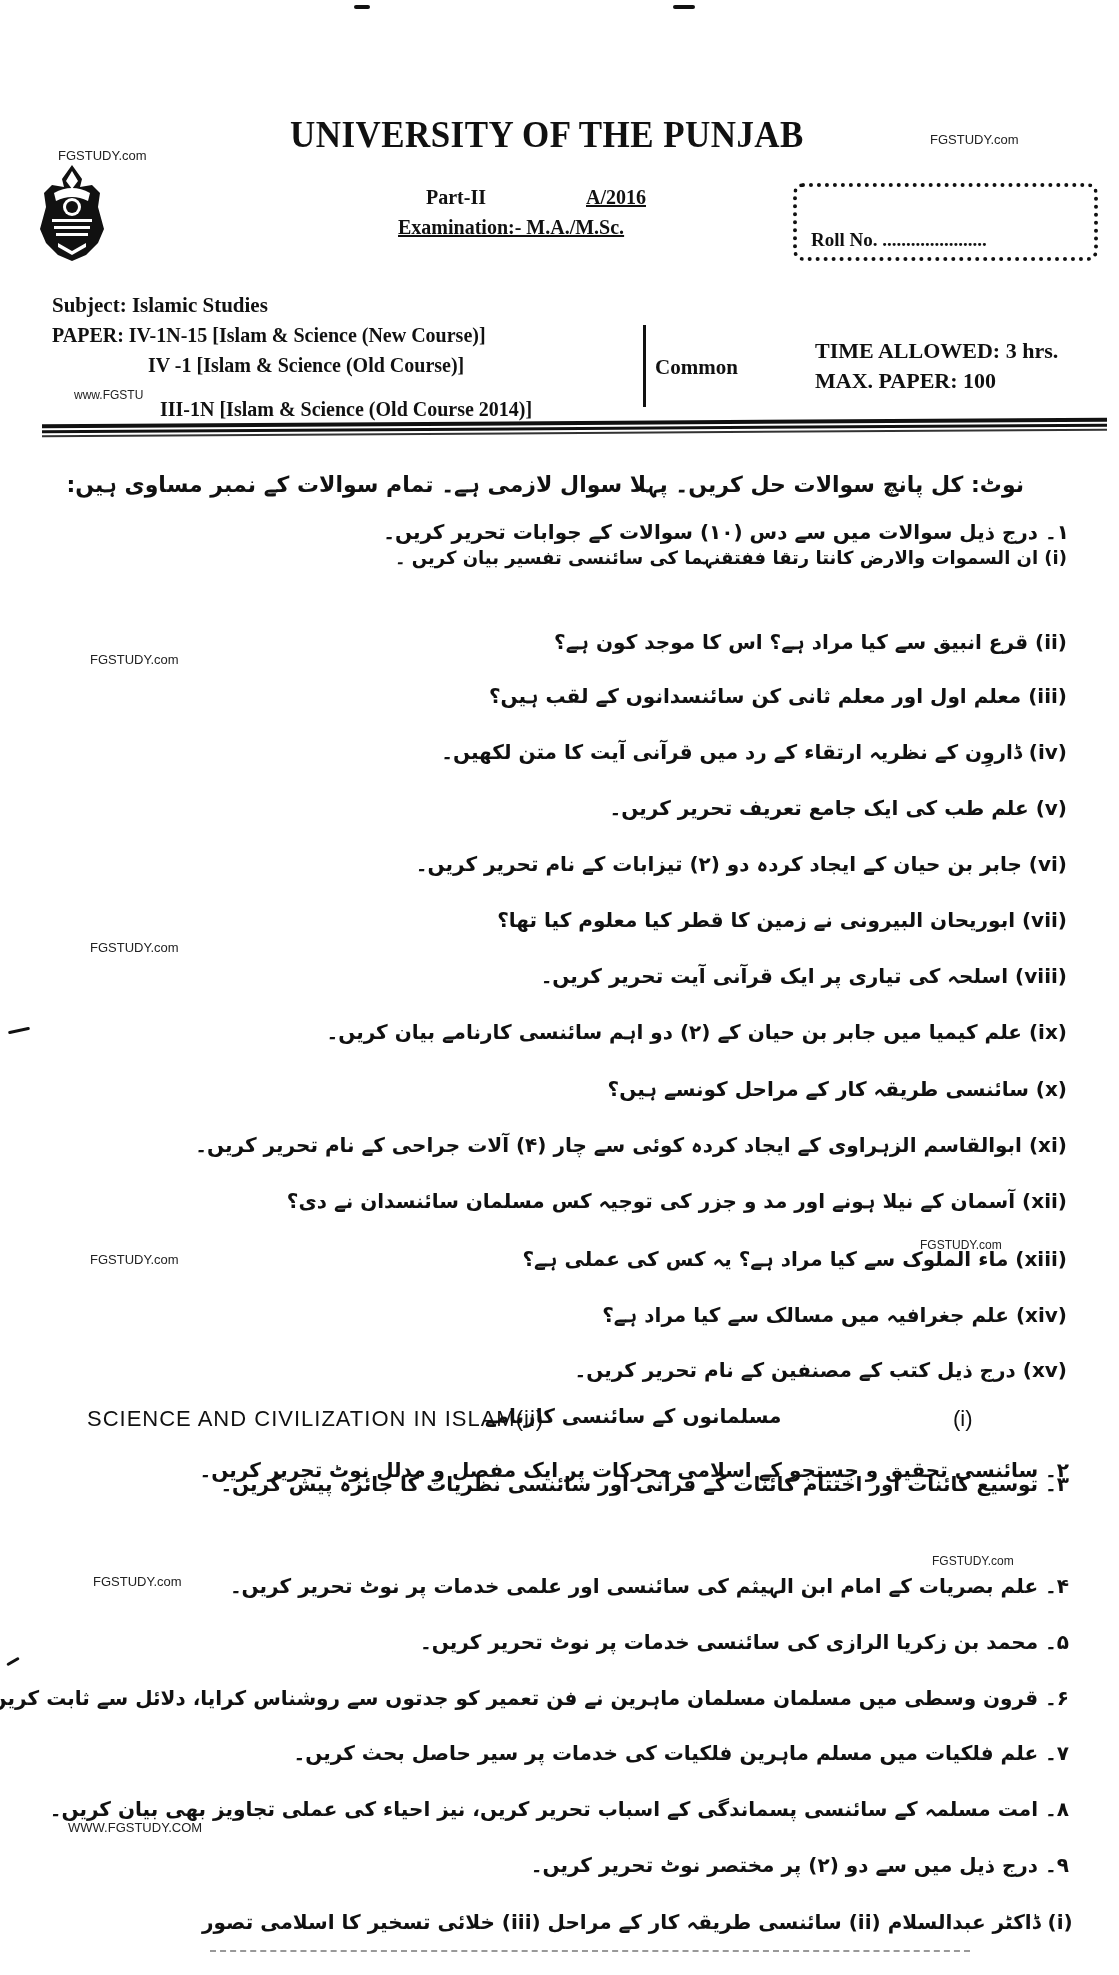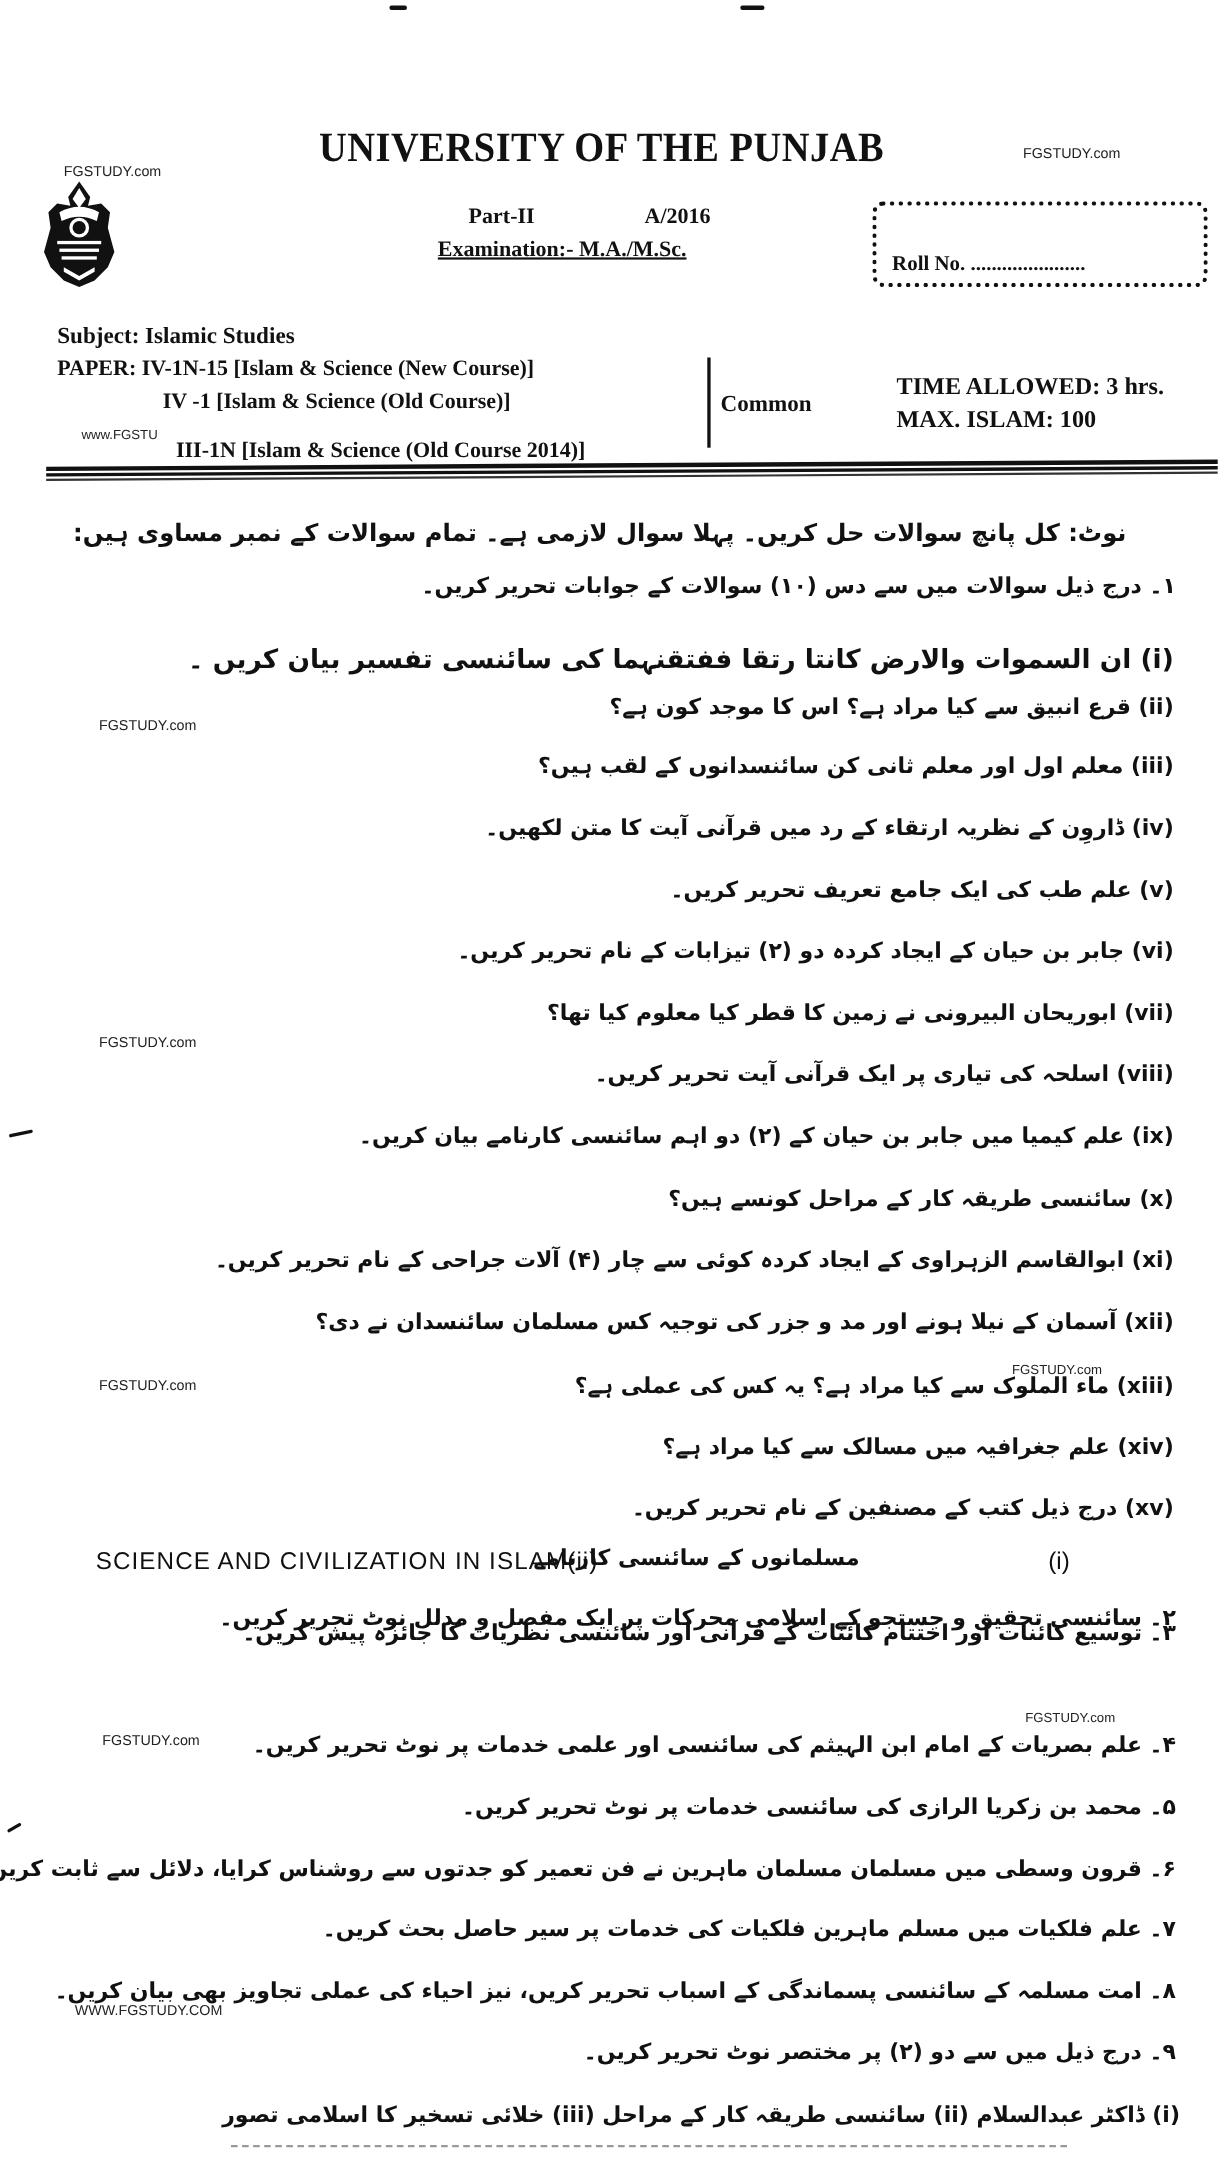--- a/index.html
+++ b/index.html
@@ -1,21 +1,21 @@
 <!DOCTYPE html>
 <html><head>
 <meta charset="utf-8">
 <style>
   html, body { margin: 0; padding: 0; background: #ffffff; }
   body { width: 1119px; height: 1975px; position: relative; overflow: hidden; color: #111; font-family: "DejaVu Serif", serif; }
   .abs { position: absolute; }
   .wm { position: absolute; font-family: "Liberation Sans", sans-serif; font-size: 13px; color: #222; letter-spacing: 0; }
   .title { left: 290px; top: 112px; font-family: "Liberation Serif", serif; font-weight: bold; font-size: 38px; letter-spacing: 0.5px; transform: scaleX(0.92); transform-origin: left; }
   .part { left: 426px; top: 186px; font-family: "Liberation Serif", serif; font-weight: bold; font-size: 20px; }
-  .year { left: 586px; top: 186px; font-family: "Liberation Serif", serif; font-weight: bold; font-size: 20px; }
+  .year { left: 586px; top: 186px; font-family: "Liberation Serif", serif; font-weight: bold; font-size: 20px; text-decoration: underline; }
   .exam { left: 398px; top: 216px; font-family: "Liberation Serif", serif; font-weight: bold; font-size: 20px; text-decoration: underline; }
   .rollbox { left: 793px; top: 183px; width: 305px; height: 78px; border: 4px dotted #111; border-radius: 10px; box-sizing: border-box; }
   .rolltext { position: absolute; left: 14px; bottom: 6px; font-family: "Liberation Serif", serif; font-weight: bold; font-size: 19px; }
   .logo { left: 28px; top: 163px; width: 88px; height: 100px; }
   .subj { left: 52px; top: 293px; font-family: "Liberation Serif", serif; font-weight: bold; font-size: 21px; }
   .paper-line { font-family: "Liberation Serif", serif; font-weight: bold; font-size: 20px; position: absolute; white-space: nowrap; }
   .vbar { left: 643px; top: 325px; width: 3px; height: 82px; background: #111; }
   .common { left: 655px; top: 355px; font-family: "Liberation Serif", serif; font-weight: bold; font-size: 21px; }
   .time { left: 815px; top: 338px; font-family: "Liberation Serif", serif; font-weight: bold; font-size: 22px; }
   .marks { left: 815px; top: 368px; font-family: "Liberation Serif", serif; font-weight: bold; font-size: 22px; }
@@ -67,30 +67,30 @@
 </div>
 
 <div class="abs subj">Subject: Islamic Studies</div>
 <div class="paper-line" style="left:52px;top:324px;">PAPER: IV-1N-15 [Islam &amp; Science (New Course)]</div>
 <div class="paper-line" style="left:148px;top:354px;">IV -1 [Islam &amp; Science (Old Course)]</div>
 <div class="wm" style="left:74px;top:388px;font-size:12px;">www.FGSTU</div>
 <div class="paper-line" style="left:160px;top:384px;margin-top:14px;">III-1N [Islam &amp; Science (Old Course 2014)]</div>
 <div class="abs vbar"></div>
 <div class="abs common">Common</div>
 <div class="abs time">TIME ALLOWED: 3 hrs.</div>
-<div class="abs marks">MAX. ISLAM: 100</div>
+<div class="abs marks">MAX. PAPER: 100</div>
 
 <div class="abs rule1"></div>
 <div class="abs rule2"></div>
 <div class="abs rule3"></div>
 
 <div class="urdu note">نوٹ: کل پانچ سوالات حل کریں۔ پہلا سوال لازمی ہے۔ تمام سوالات کے نمبر مساوی ہیں:</div>
 
 <div class="urdu q" style="top:520px;">۱۔ درج ذیل سوالات میں سے دس (۱۰) سوالات کے جوابات تحریر کریں۔</div>
-<div class="urdu sub" style="top:585px;font-size:24px;">(i) ان السموات والارض کانتا رتقا ففتقنہما کی سائنسی تفسیر بیان کریں ۔</div>
+<div class="urdu sub" style="top:547px;font-size:18px;">(i) ان السموات والارض کانتا رتقا ففتقنہما کی سائنسی تفسیر بیان کریں ۔</div>
 <div class="wm" style="left:90px;top:652px;">FGSTUDY.com</div>
 <div class="urdu sub" style="top:630px;">(ii) قرع انبیق سے کیا مراد ہے؟ اس کا موجد کون ہے؟</div>
 <div class="urdu sub" style="top:684px;">(iii) معلم اول اور معلم ثانی کن سائنسدانوں کے لقب ہیں؟</div>
 <div class="urdu sub" style="top:740px;">(iv) ڈاروِن کے نظریہ ارتقاء کے رد میں قرآنی آیت کا متن لکھیں۔</div>
 <div class="urdu sub" style="top:796px;">(v) علم طب کی ایک جامع تعریف تحریر کریں۔</div>
 <div class="urdu sub" style="top:852px;">(vi) جابر بن حیان کے ایجاد کردہ دو (۲) تیزابات کے نام تحریر کریں۔</div>
 <div class="wm" style="left:90px;top:940px;">FGSTUDY.com</div>
 <div class="urdu sub" style="top:908px;">(vii) ابوریحان البیرونی نے زمین کا قطر کیا معلوم کیا تھا؟</div>
 <div class="urdu sub" style="top:964px;">(viii) اسلحہ کی تیاری پر ایک قرآنی آیت تحریر کریں۔</div>
 <div class="urdu sub" style="top:1020px;">(ix) علم کیمیا میں جابر بن حیان کے (۲) دو اہم سائنسی کارنامے بیان کریں۔</div>

